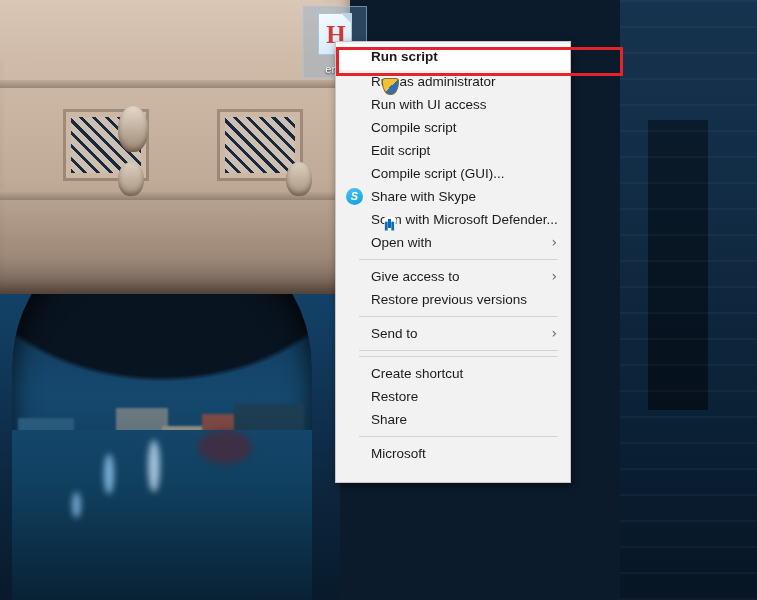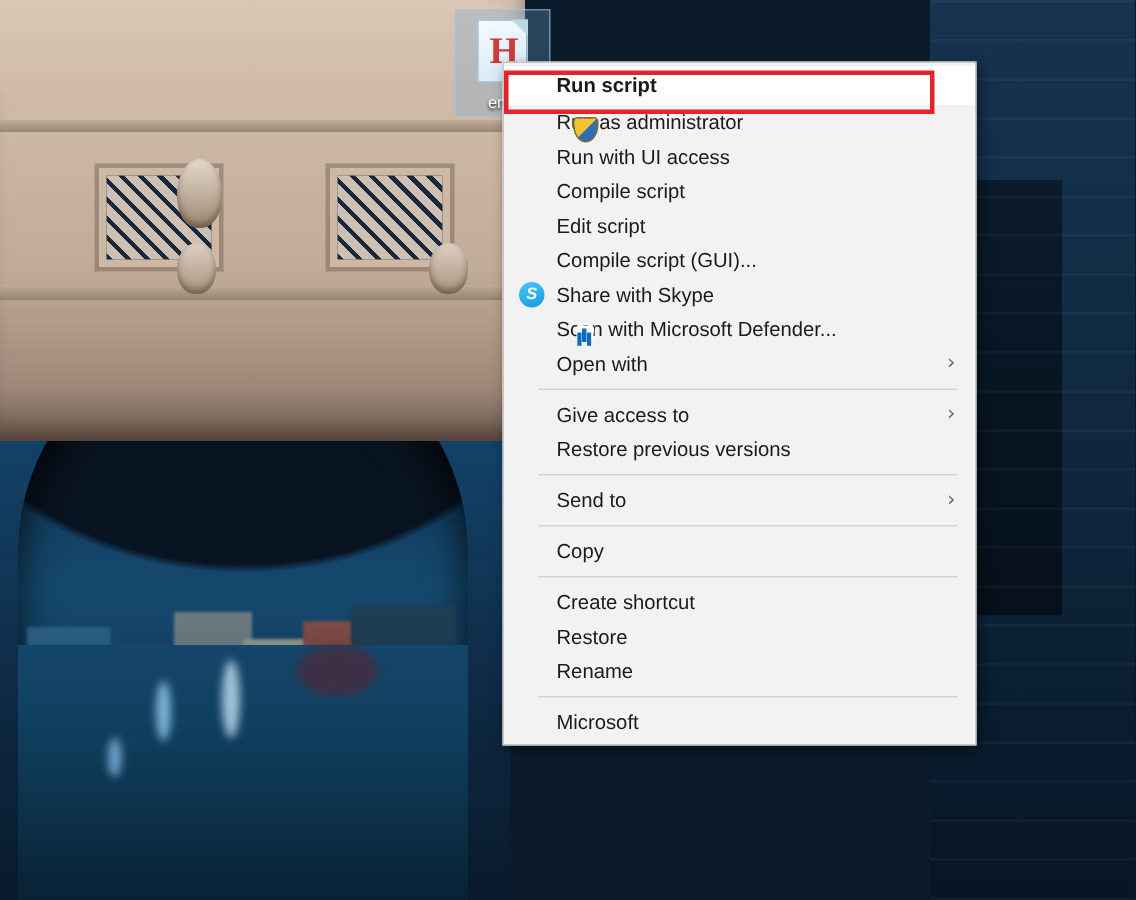--- a/index.html
+++ b/index.html
@@ -118,25 +118,25 @@
     color:#d03a3a; line-height:1;
   }
   .icon-label{
     position:absolute; left:0; bottom:2px; width:64px; text-align:center;
     font-size:11px; color:#ffffff; text-shadow:0 1px 2px rgba(0,0,0,.85);
     white-space:nowrap; overflow:hidden;
   }
 
   
   #context-menu{
-    position:absolute; left:335px; top:41px; width:316px;
+    position:absolute; left:335px; top:41px; width:236px;
     background:#f2f2f2;
     border:1px solid #c6c6c6;
     box-shadow:2px 3px 8px rgba(0,0,0,.45);
-    padding:2px 0 3px 0;
+    padding:2px 0 17px 0;
     font-size:13.5px; color:#1a1a1a;
   }
   .mi{
     position:relative; height:23px; line-height:23px;
     padding-left:35px; padding-right:26px;
     white-space:nowrap; cursor:default;
   }
   .mi.first{ height:26px; line-height:26px; font-weight:bold; background:#ffffff; }
   .mi .chev{
     position:absolute; right:13px; top:0; line-height:23px;
@@ -239,22 +239,21 @@
     <div class="mi"><span>Compile script (GUI)...</span></div>
     <div class="mi"><span class="mi-ico ic-skype">S</span><span>Share with Skype</span></div>
     <div class="mi"><span class="mi-ico ic-defender"></span><span>Scan with Microsoft Defender...</span></div>
     <div class="mi"><span>Open with</span><span class="chev">›</span></div>
     <div class="sep"></div>
     <div class="mi"><span>Give access to</span><span class="chev">›</span></div>
     <div class="mi"><span>Restore previous versions</span></div>
     <div class="sep"></div>
     <div class="mi"><span>Send to</span><span class="chev">›</span></div>
     <div class="sep"></div>
-    <div class="mi"><span>Copy</span></div>
     <div class="sep"></div>
     <div class="mi"><span>Create shortcut</span></div>
     <div class="mi"><span>Restore</span></div>
-    <div class="mi"><span>Rename</span></div>
+    <div class="mi"><span>Share</span></div>
     <div class="sep"></div>
     <div class="mi"><span>Microsoft</span></div>
   </div>
 
 <div id="annotation-box"></div>
 
 </body></html>

